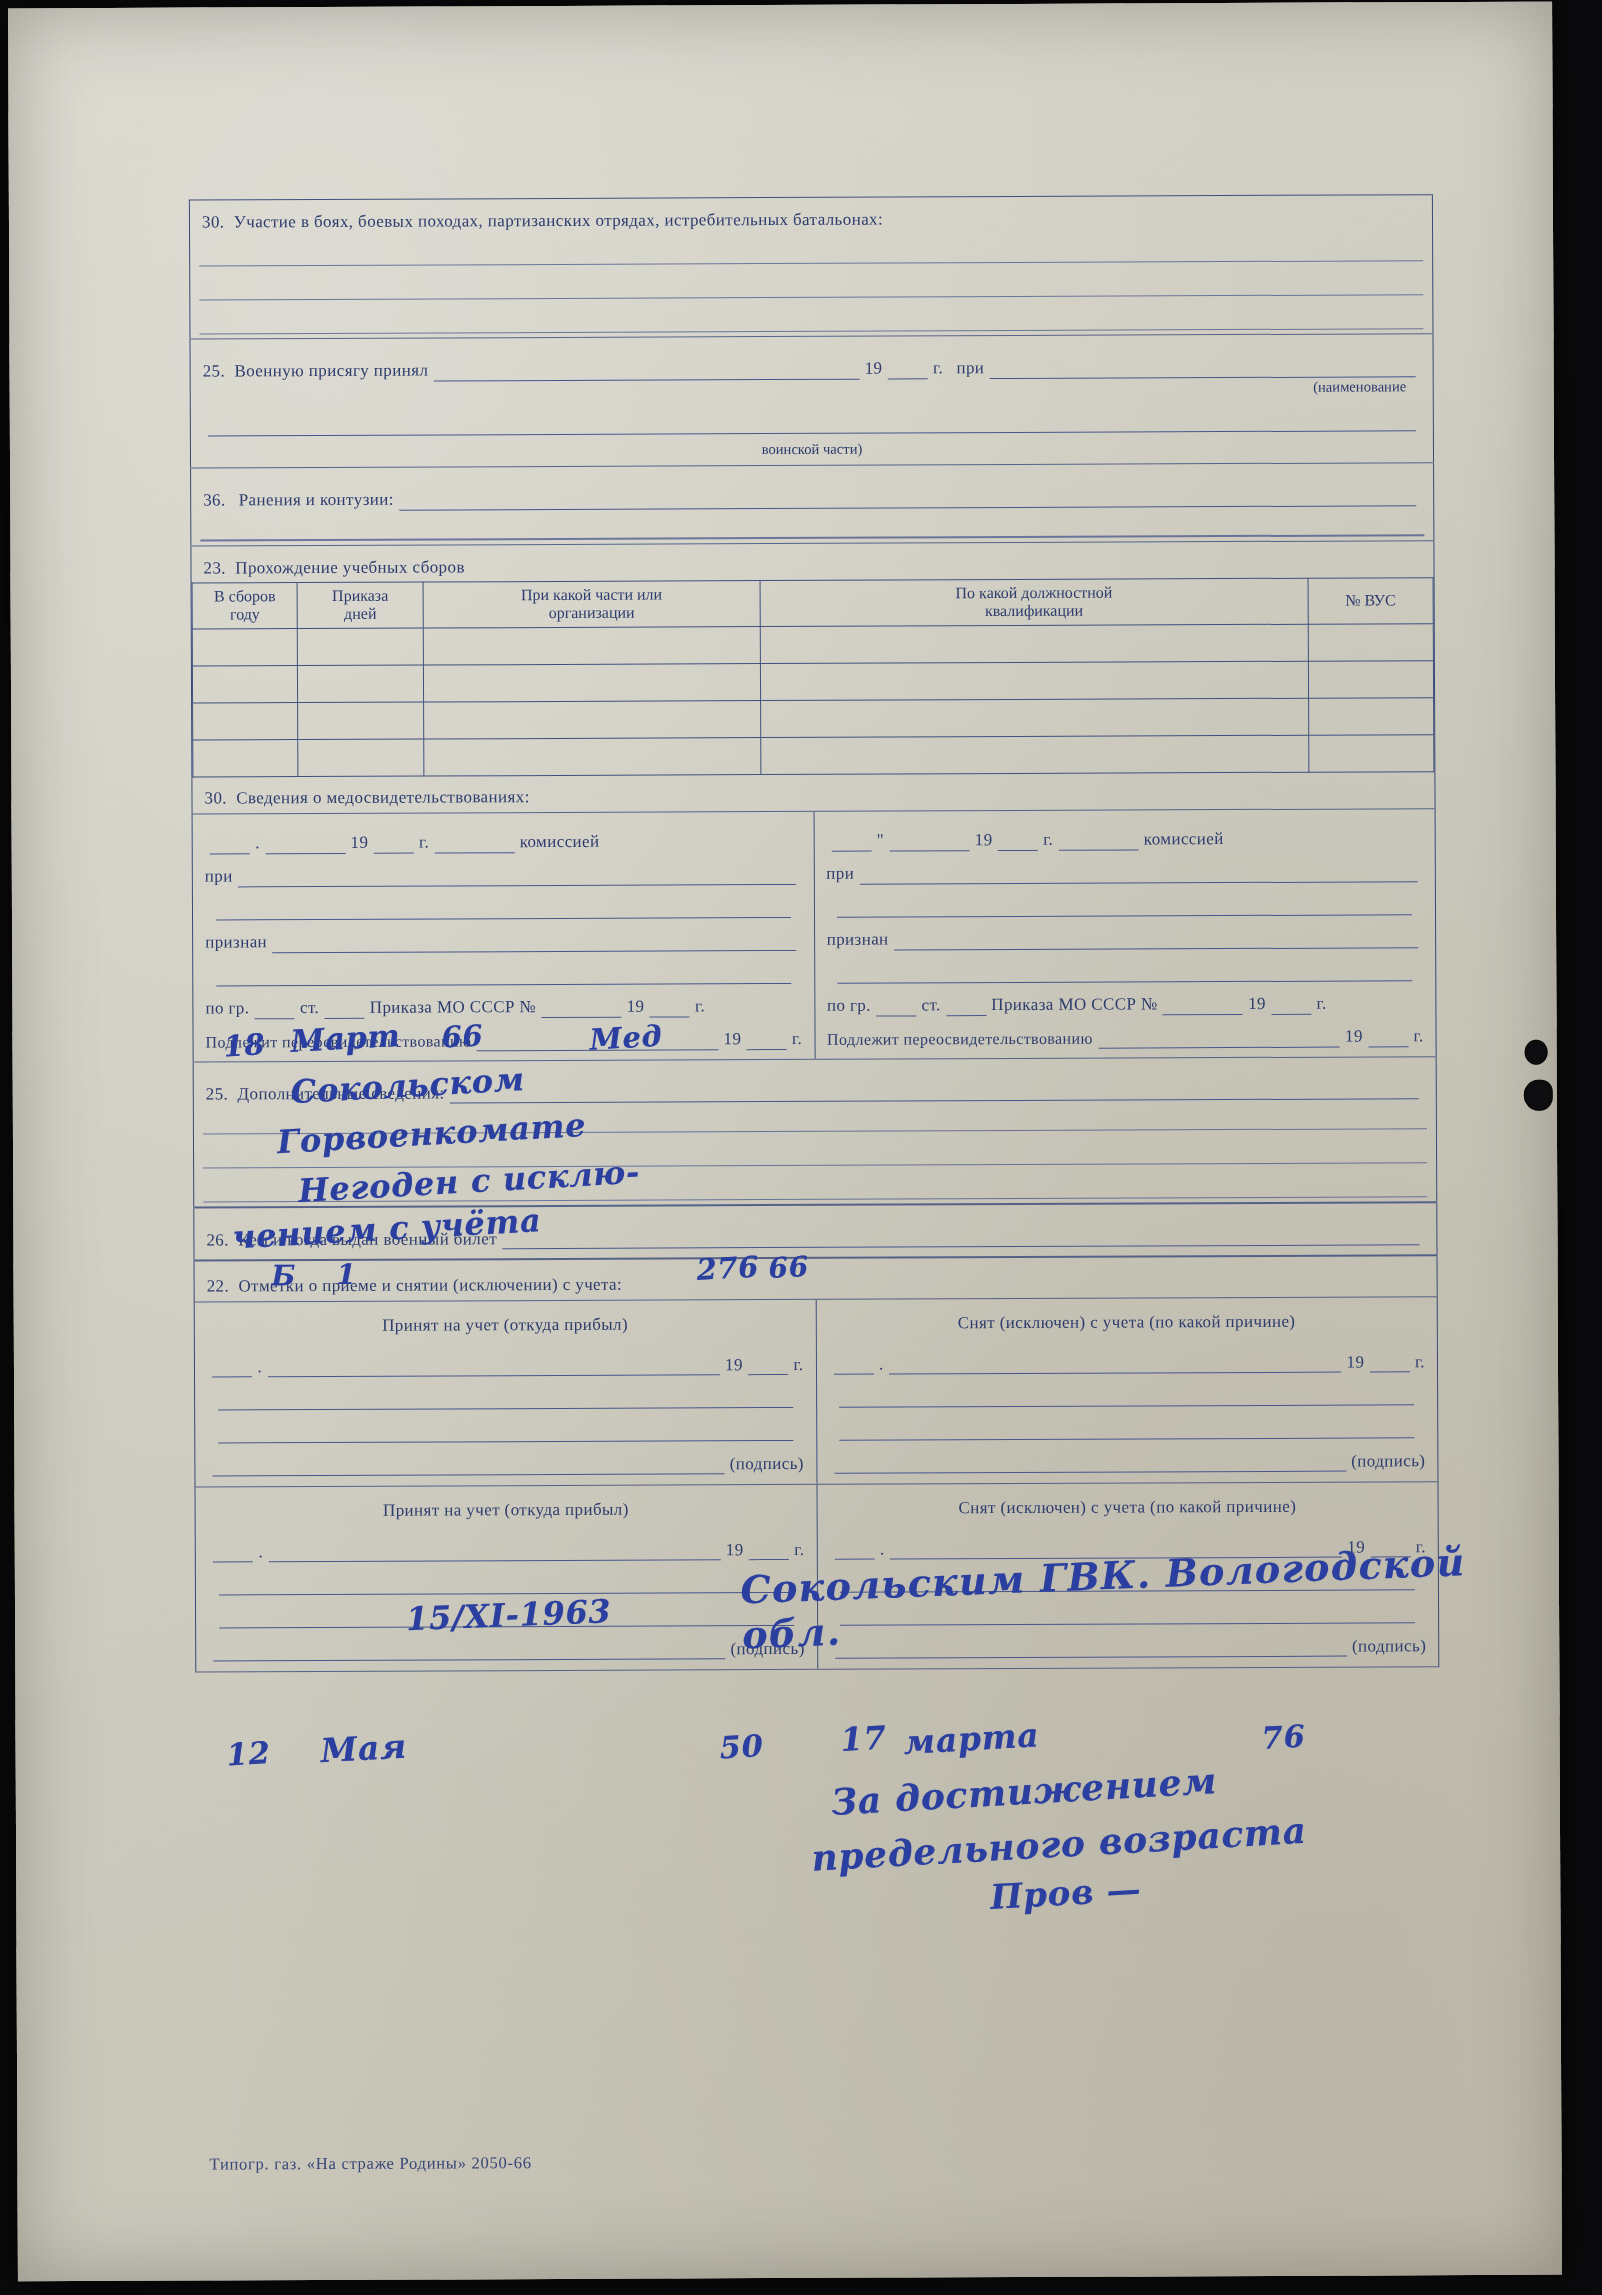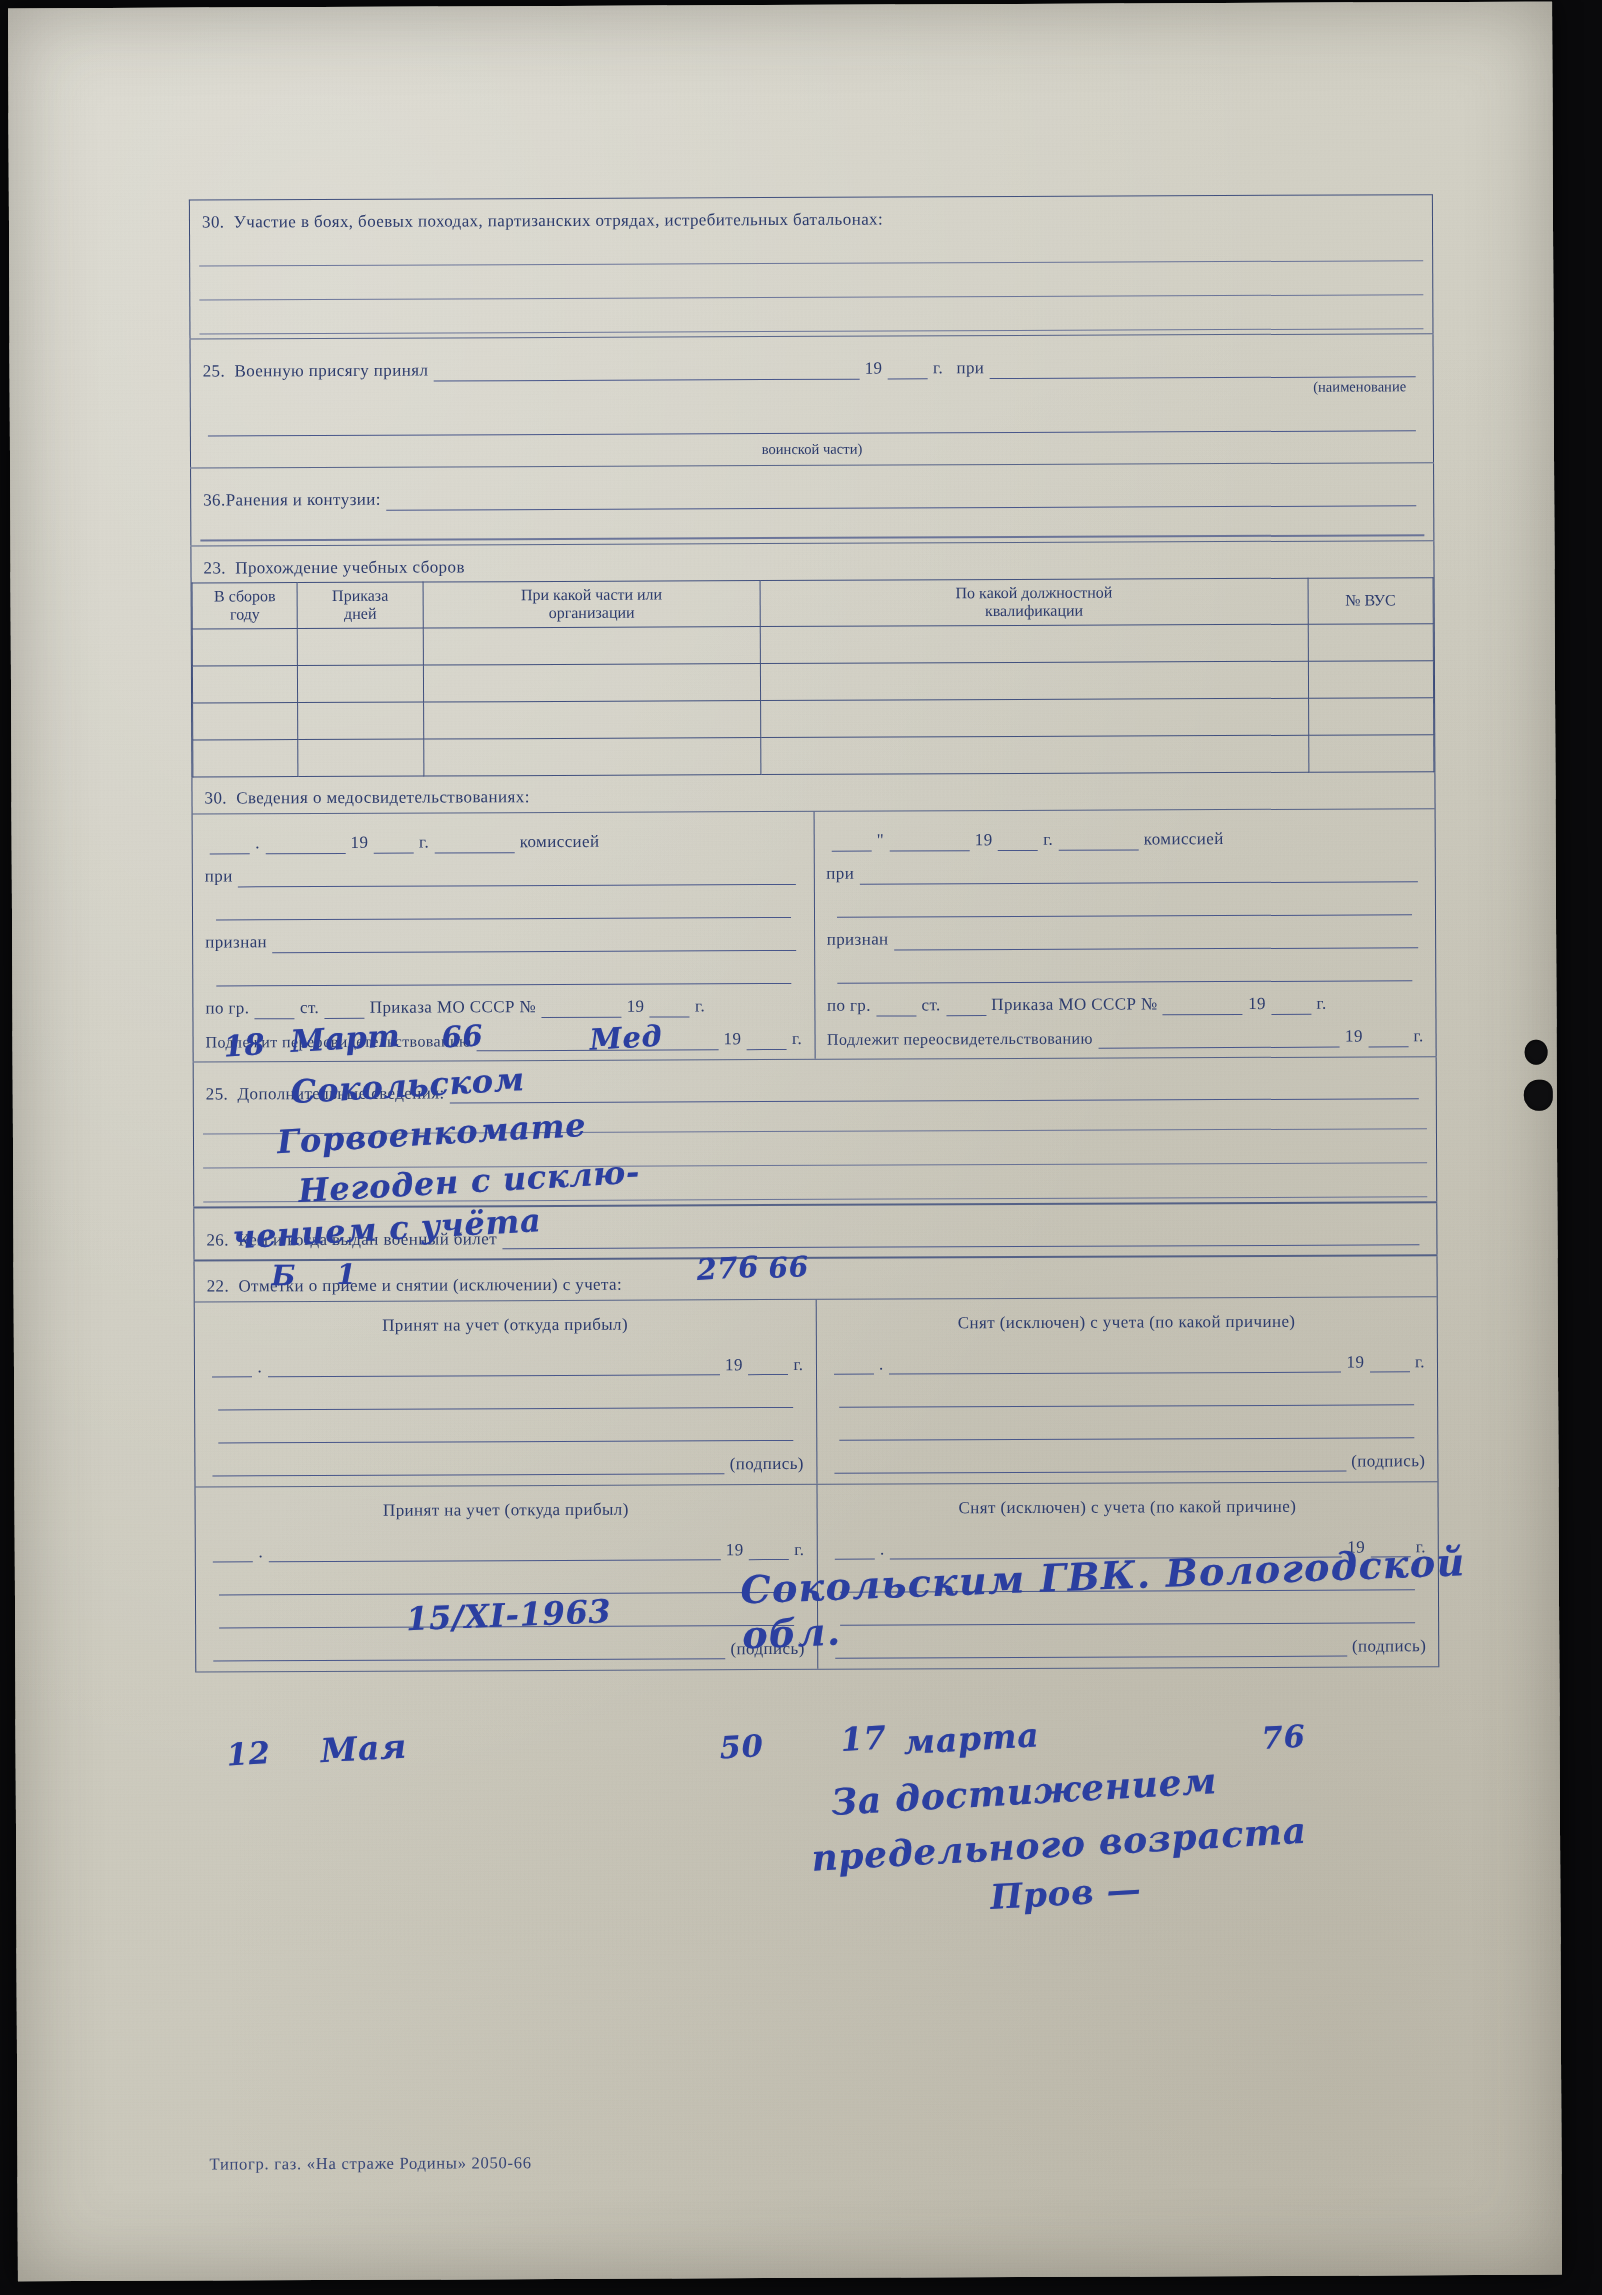--- a/index.html
+++ b/index.html
@@ -116,21 +116,21 @@
         <div class="fl" style="padding:2.7px 12px 6.6px 12px;">
           <span class="u"></span>
         </div>
         <div style="text-align:center;padding-bottom:6.6px;" class="smcap">воинской части)</div>
       </div>
       <div class="rowline"></div>
 
       <div class="sect blk">
         <div class="fl" style="padding:9.3px 12px 0 12px;">
           <span class="lbl">36.</span>
-          <span class="lbl" style="margin-left:0">Ранения и контузии:</span>
+          <span class="lbl" style="margin-left:13px">Ранения и контузии:</span>
           <span class="u"></span>
         </div>
         <div class="line-row"></div>
       </div>
       <div class="rowline"></div>
 
       <div class="sect blk">
         <div class="hdr-line">
           <span class="lbl">23.</span>
           <span class="lbl" style="margin-left:9.3px">Прохождение учебных сборов</span>

